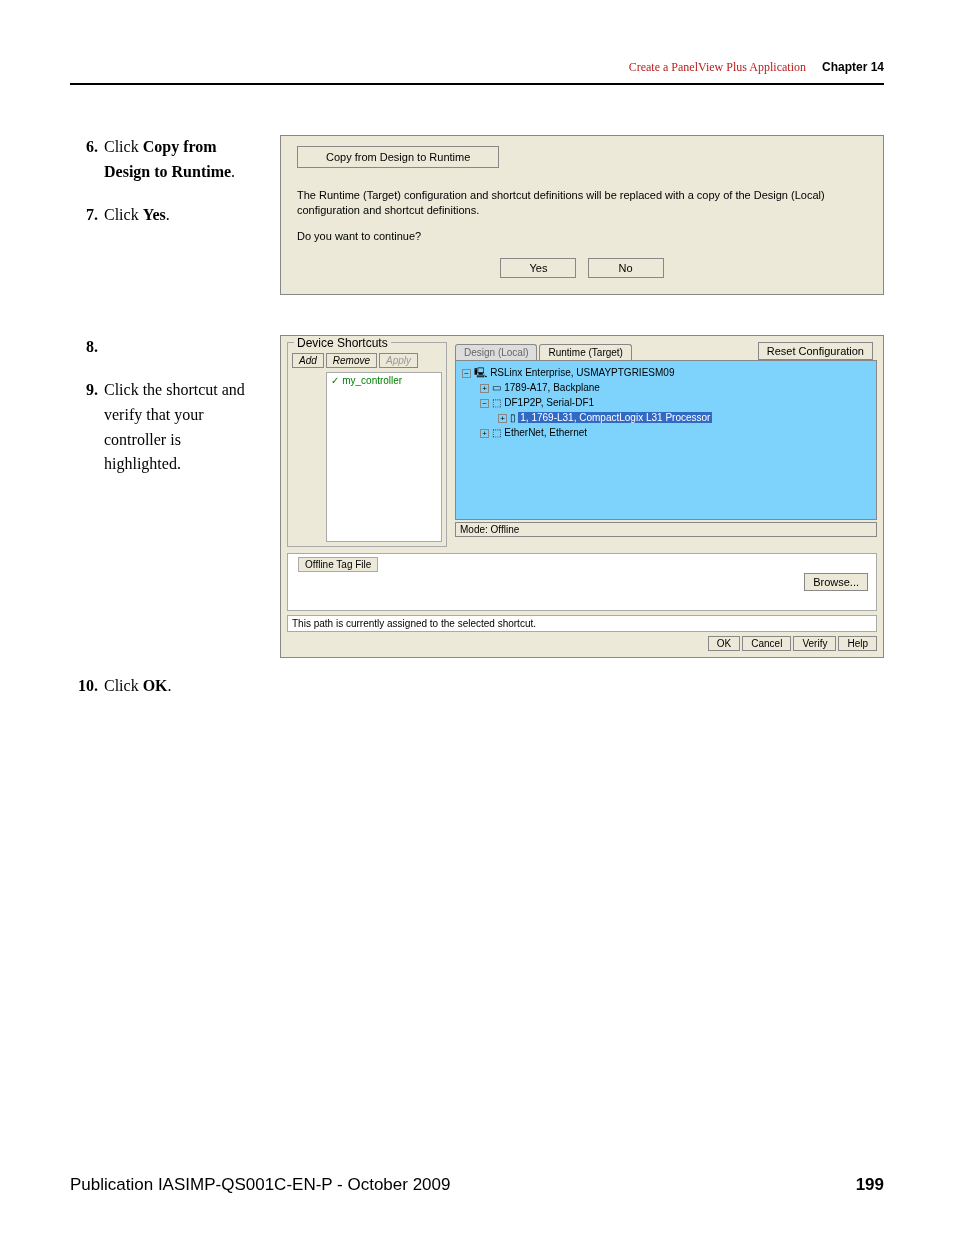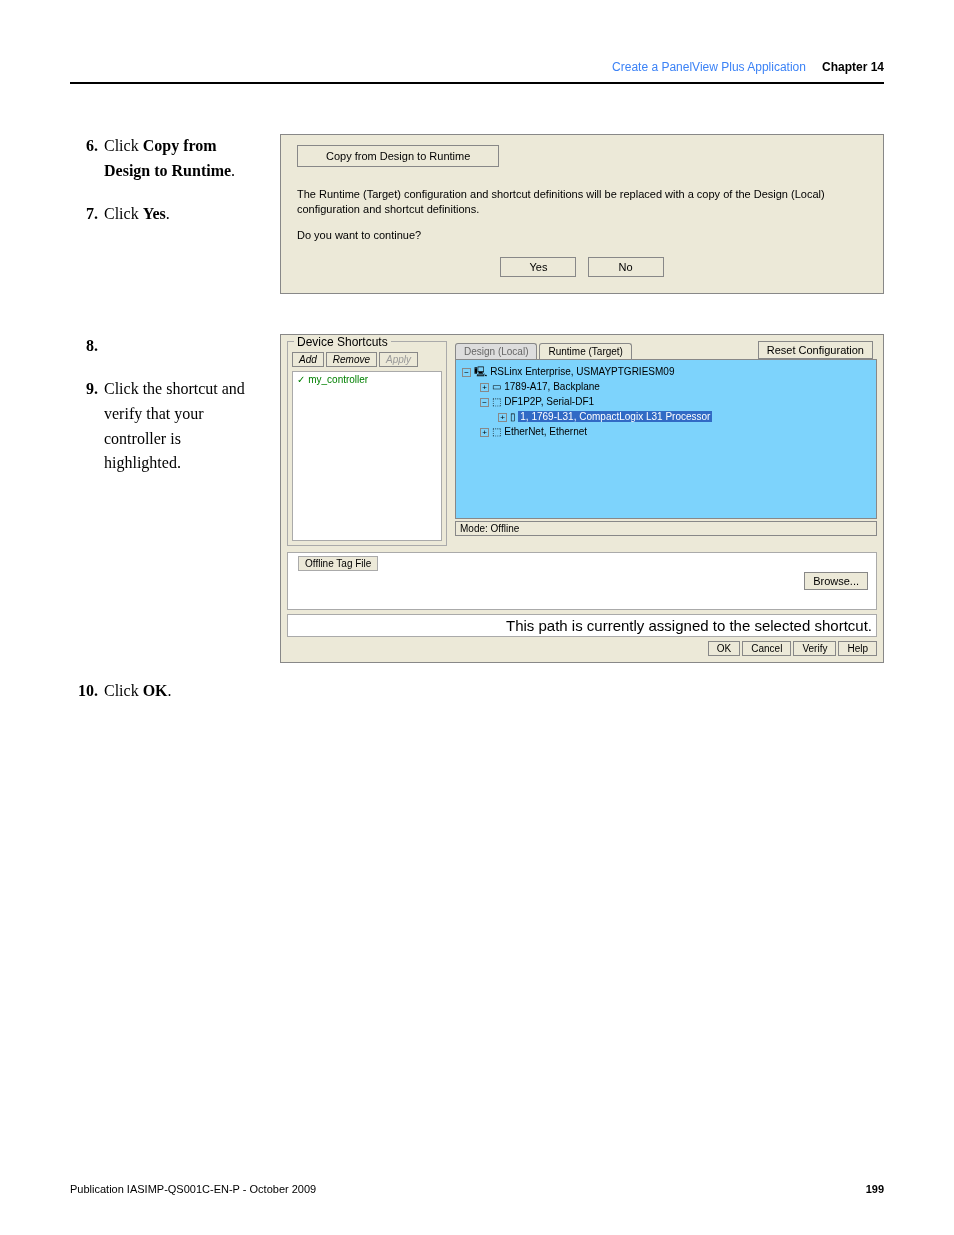--- a/index.html
+++ b/index.html
@@ -16,21 +16,21 @@
     display: flex;
     justify-content: flex-end;
     align-items: baseline;
     gap: 16px;
     font-family: Arial, Helvetica, sans-serif;
     font-size: 12px;
     border-bottom: 2px solid #000;
     padding-bottom: 8px;
     margin-bottom: 50px;
   }
-  .header .breadcrumb { color: #3b82f6; }
+  .header .breadcrumb { color: #b91c1c; font-family: Liberation Serif, serif; }
   .header .chapter { font-weight: bold; }
   ol.steps { list-style: none; }
   ol.steps li {
     display: flex;
     margin-bottom: 18px;
     font-size: 16px;
     line-height: 1.55;
   }
   ol.steps li .num {
     width: 28px;
@@ -101,20 +101,21 @@
   .shortcuts-panel .toolbar { display: flex; gap: 2px; margin: 6px 0 4px 0; }
   .shortcuts-panel .toolbar .winbtn { width: auto; padding: 1px 6px; font-size: 10px; margin:0;font-style:italic;}
   .shortcuts-panel .toolbar .winbtn.disabled { color: #999; }
   .shortcuts-panel .list {
     border: 1px solid #aaa;
     background: #fff;
     height: 170px;
     padding: 2px 4px;
     font-size: 10px;
     color: #008000;
+    margin-left: 34px;
   }
   .tree-panel { flex: 1; }
   .tabrow { display: flex; align-items: flex-end; }
   .tab {
     border: 1px solid #888;
     border-bottom: none;
     padding: 2px 8px;
     font-size: 10px;
     background: #ece9d8;
     margin-right: 2px;
@@ -159,41 +160,40 @@
     padding: 1px 6px;
     font-size: 10px;
   }
   .tagfile-row .browse {
     margin-left: auto;
   }
   .pathmsg {
     border: 1px solid #aaa;
     background: #fff;
     padding: 2px 4px;
-    font-size: 15px;
+    font-size: 10px;
     margin-top: 4px;
-    text-align: right;
   }
   .bottombtns {
     display: flex;
     justify-content: flex-end;
     gap: 2px;
     margin-top: 4px;
   }
   .bottombtns .winbtn { width: auto; padding: 1px 8px; font-size: 10px; margin:0;}
 
   .footer {
     position: absolute;
     bottom: 40px;
     left: 70px;
     right: 70px;
     display: flex;
     justify-content: space-between;
     font-family: Arial, Helvetica, sans-serif;
-    font-size: 11px;
+    font-size: 17px;
   }
   .footer .pageno { font-weight: bold; }
   .step-block { display: flex; gap: 20px; margin-bottom: 16px; align-items: flex-start; }
   .step-block .left-steps { width: 190px; flex-shrink: 0; }
 </style>
 </head>
 <body>
 
 <div class="header">
   <span class="breadcrumb">Create a PanelView Plus Application</span>

